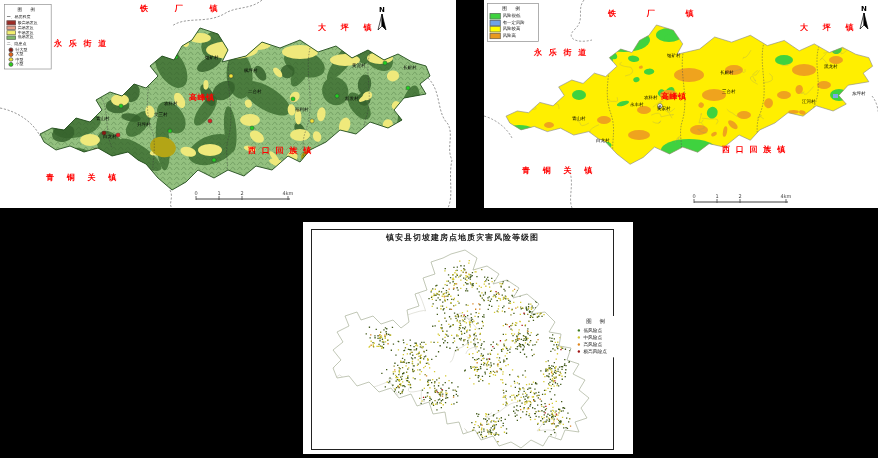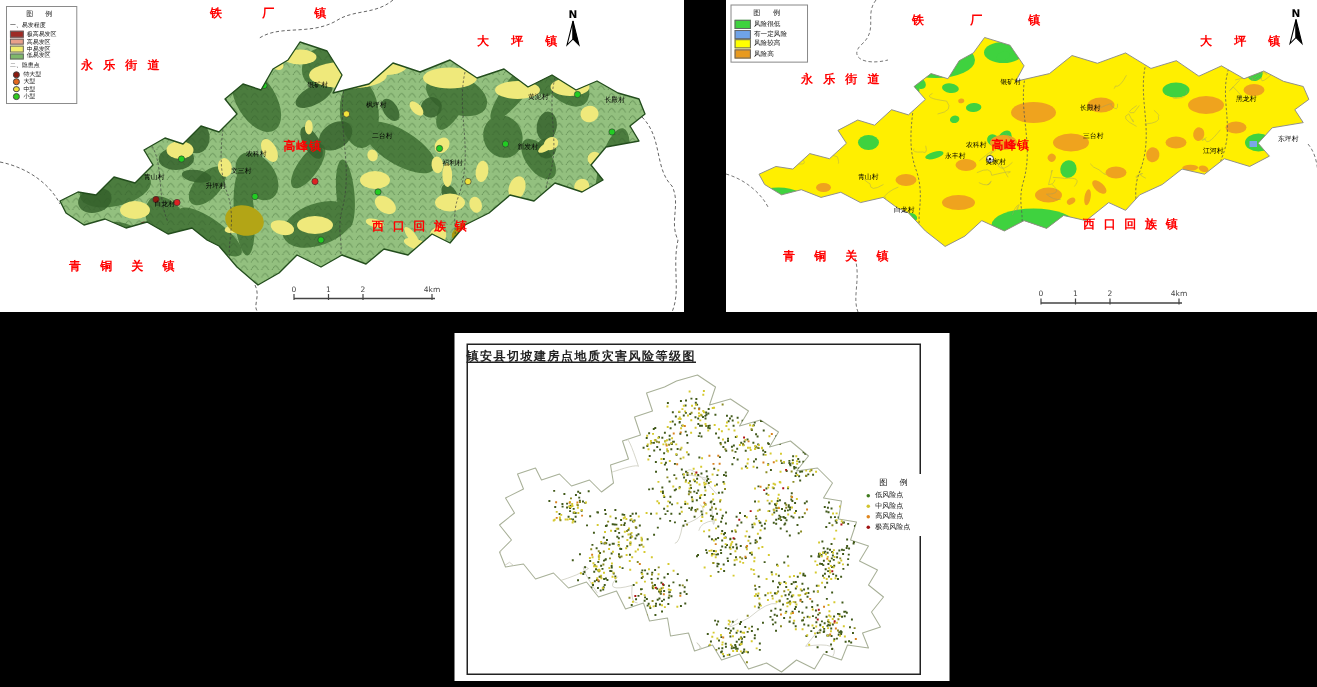--- a/index.html
+++ b/index.html
@@ -17,22 +17,22 @@
           transform-origin:0 0;box-sizing:border-box;}
   .legend .lt{text-align:center;font-size:7px;letter-spacing:5px;color:#111;margin-bottom:2px;white-space:nowrap;}
   .lsec{font-size:6px;color:#111;margin:1px 0;white-space:nowrap;}
   .lrow{display:flex;align-items:center;height:7.4px;}
   .lrow .sw{width:12px;height:4.6px;border:1px solid #666;margin-right:3px;flex:none;}
   .lrow .dt{width:4.6px;height:4.6px;border-radius:50%;border:1px solid #444;margin:0 4px 0 3px;flex:none;}
   .lrow .lb{font-size:6px;color:#111;white-space:nowrap;}
   .north{position:absolute;}
   .sbar{position:absolute;}
   #frameC{position:absolute;left:8px;top:7px;width:303px;height:221px;border:1px solid #222;box-sizing:border-box;}
-  #titleC{position:absolute;left:8px;top:10px;width:303px;text-align:left;font-size:8px;
-          letter-spacing:1px;color:#222;font-weight:600;white-space:nowrap;text-decoration:underline;}
+  #titleC{position:absolute;left:8px;top:10px;width:303px;text-align:center;font-size:8px;
+          letter-spacing:1px;color:#222;font-weight:600;white-space:nowrap;}
 </style>
 </head>
 <body>
 
 <div id="stage">
 
   <section class="panel" id="panelA">
     <svg class="mapsvg" id="svgA" width="456" height="208">
         <defs>
           <clipPath id="clipA">

